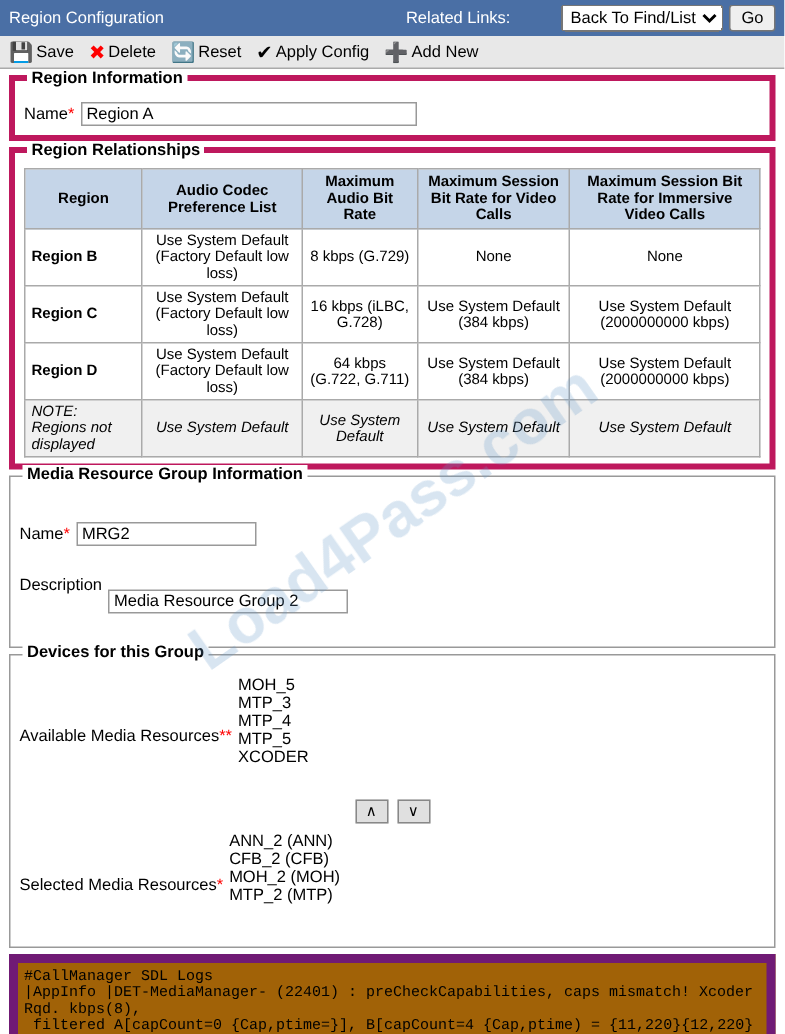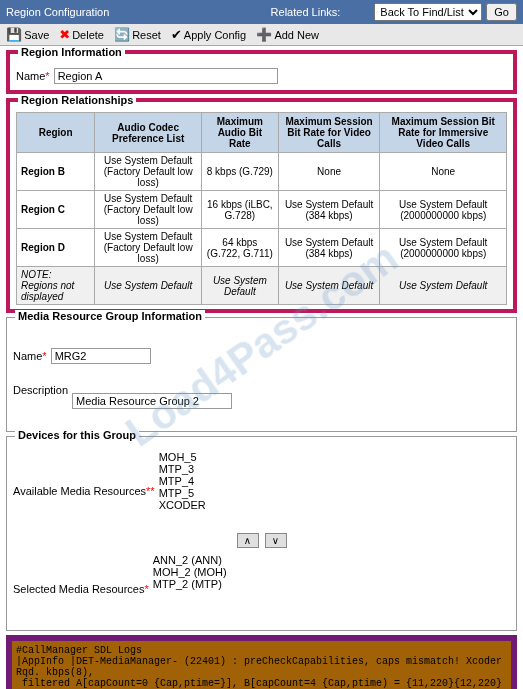--- a/index.html
+++ b/index.html
@@ -255,21 +255,21 @@
       </tbody>
   </table>
 </div>
 
 <div class="mrg-section section-box">
   <span class="section-label">Media Resource Group Information</span>
   <div class="form-row" style="margin-top:10px;">
     <span class="form-label">
       <span>Name</span><span class="required">*</span>
     </span>
-    <input type="text" value="MRG2" style="width: 100px;">
+    <input type="text" value="MRG2" style="width: 120px;">
   </div>
   <div class="form-row">
     <span class="form-label">Description</span>
     <input type="text" value="Media Resource Group 2" style="width: 160px; margin-top: 23px;">
   </div>
 </div>
 
 <div class="devices-section section-box">
   <span class="section-label">Devices for this Group</span>
   <div style="margin-top:10px;">
@@ -290,20 +290,21 @@
     <div style="display:flex; justify-content:center; gap:6px; margin:2px 0;">
       <button class="move-btn">∧</button>
       <button class="move-btn">∨</button>
     </div>
     <div class="form-row">
       <span class="form-label">
         <span>Selected Media Resources</span><span class="required">*</span>
       </span>
       <div class="list-box" id="selected-list" style="width:180px;height:70px;">
           <div>ANN_2 (ANN)</div>
+          <div>CFB_2 (CFB)</div>
           <div>MOH_2 (MOH)</div>
           <div>MTP_2 (MTP)</div>
         </div>
     </div>
   </div>
 </div>
 
 <div class="log-section" id="log-content">#CallManager SDL Logs
 |AppInfo |DET-MediaManager- (22401) : preCheckCapabilities, caps mismatch! Xcoder Rqd. kbps(8),
  filtered A[capCount=0 {Cap,ptime=}], B[capCount=4 {Cap,ptime) = {11,220}{12,220} {15,220} {9,270} ]

